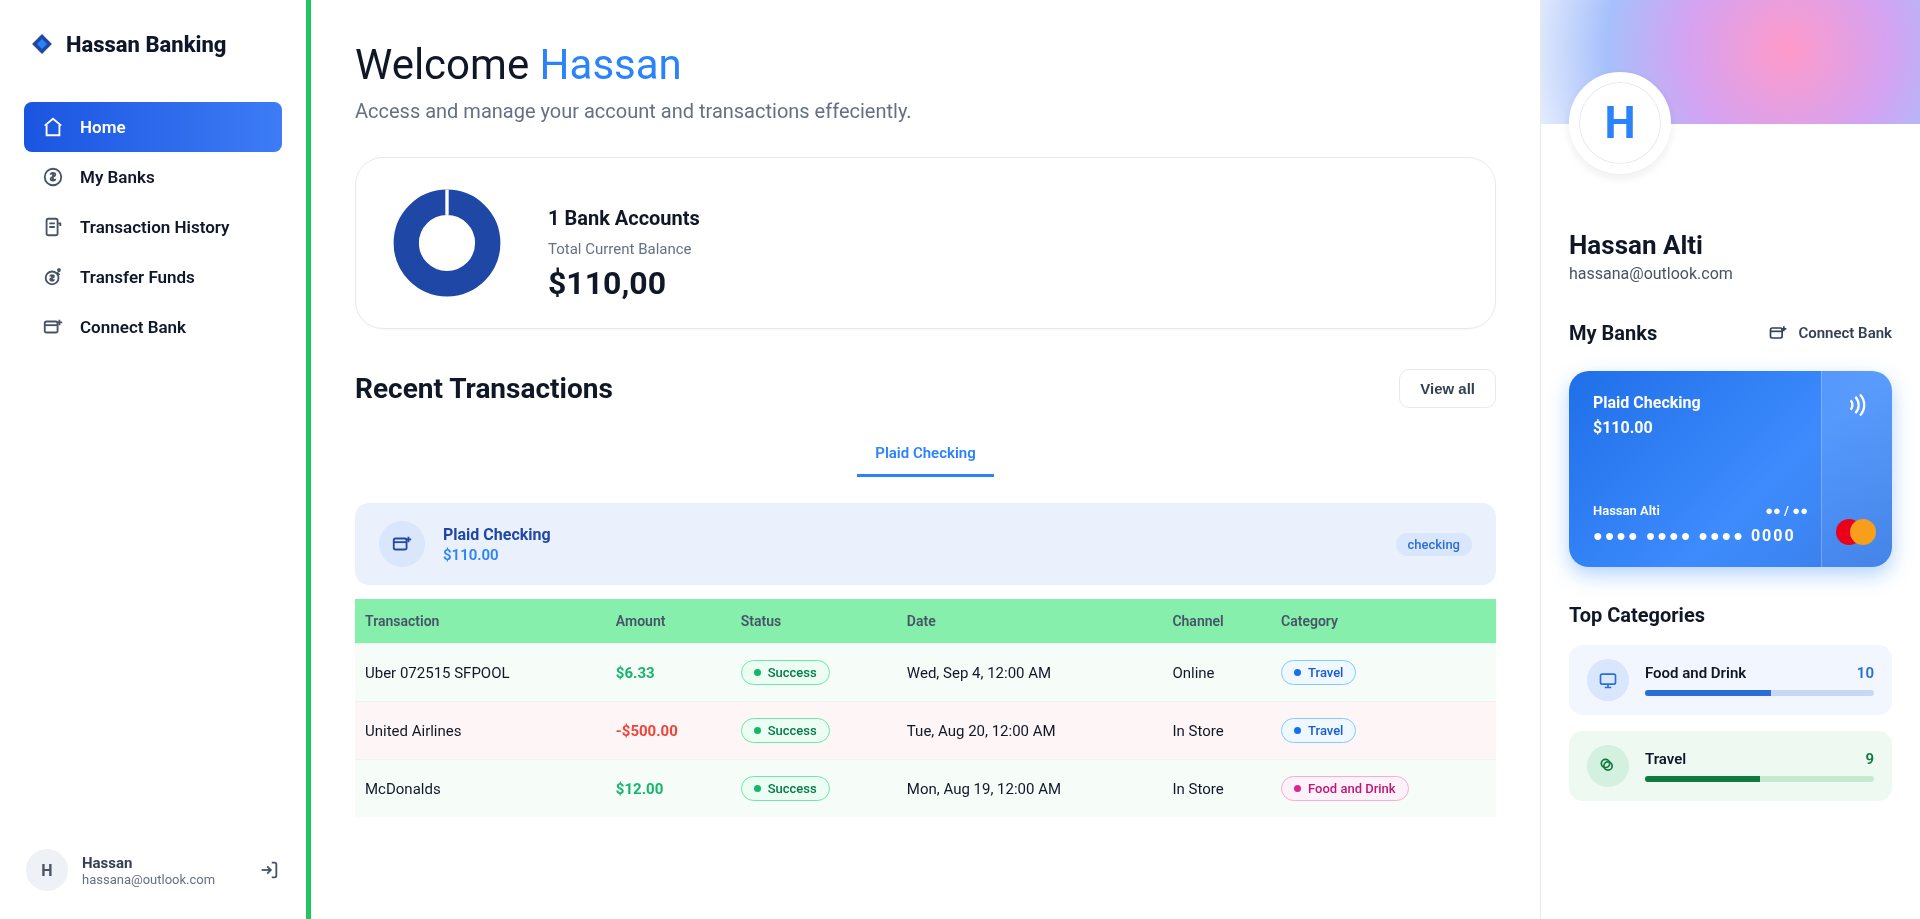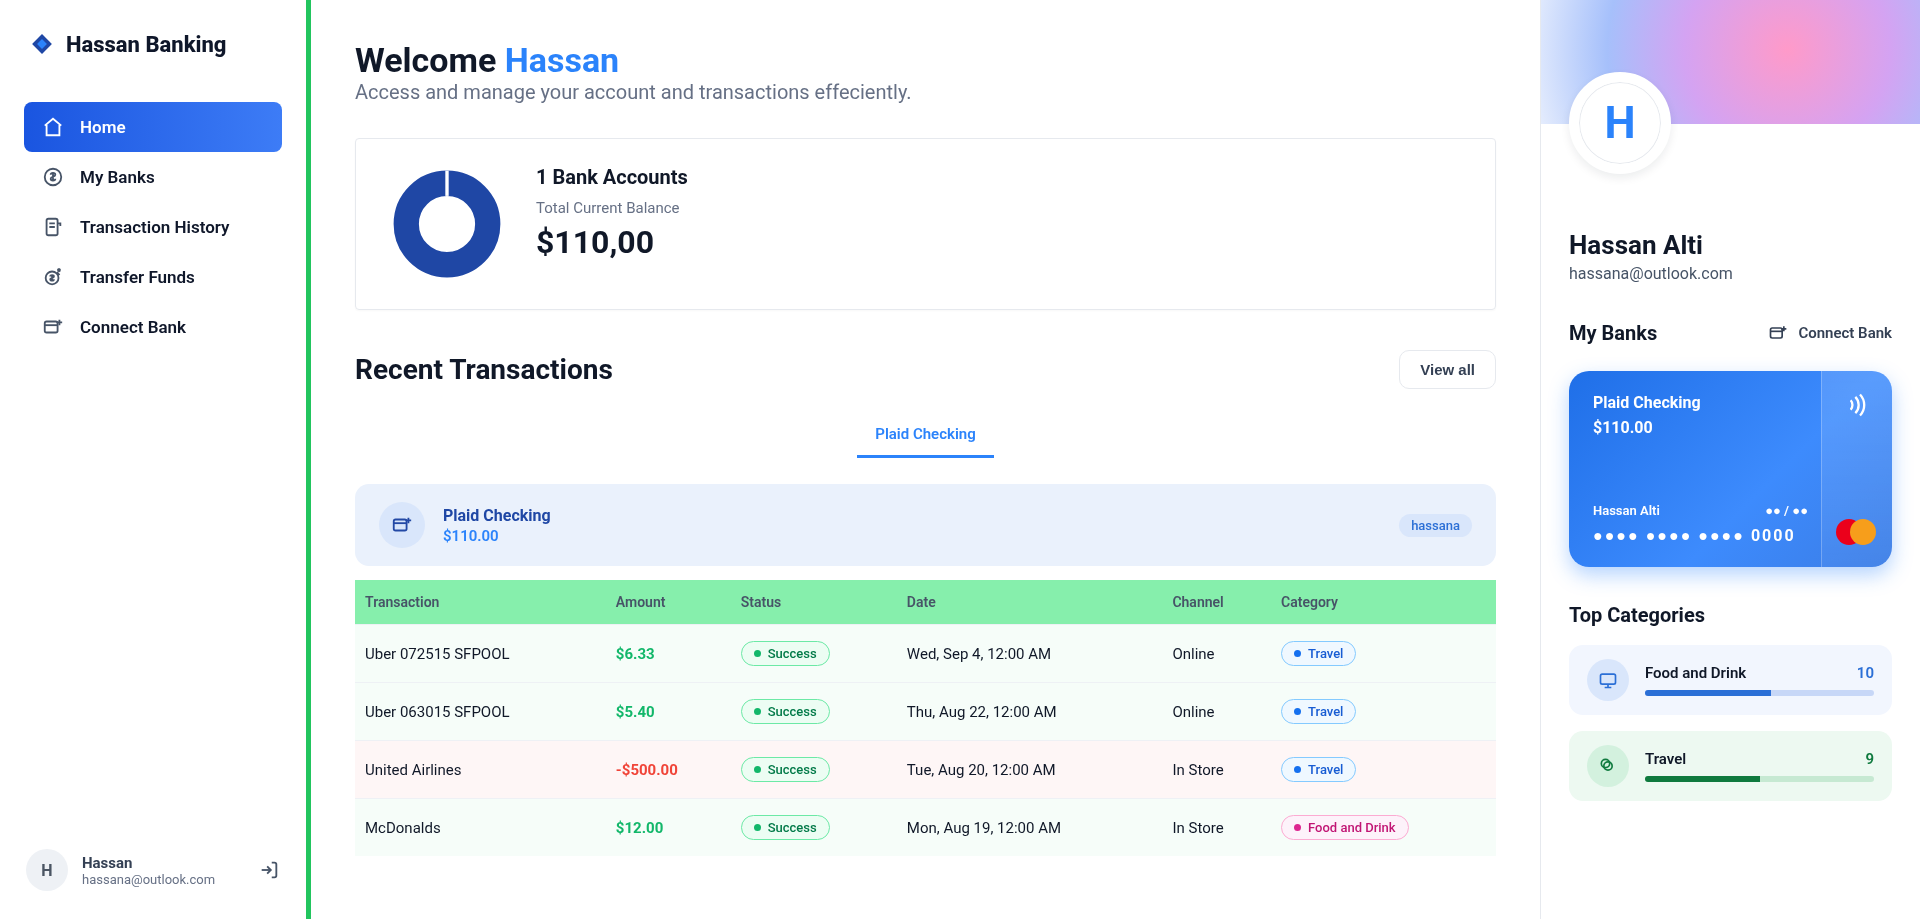--- a/index.html
+++ b/index.html
@@ -58,28 +58,28 @@
   .footer-email { font-size:13px; color:#667085; }
   .logout-icon { width:22px; height:22px; color:#475467; cursor:pointer; }
 
   
   .main {
     flex: 1;
     padding: 40px 44px;
     overflow: hidden;
   }
   .welcome {
-    font-size: 34px; font-weight: 700; 
+    font-size: 42px; font-weight: 400; margin-bottom: 10px;
   }
   .welcome .hl { color:#2b83fb; }
   .welcome-sub { color:#667085; font-size: 20px; margin-bottom: 34px; }
   .balance-card {
-    border:1px solid #e6e9ee; border-radius: 4px;
+    border:1px solid #e6e9ee; border-radius: 28px;
     padding: 26px 32px;
-    display:flex; align-items:flex-start; gap: 30px;
+    display:flex; align-items:flex-end; gap: 42px;
     box-shadow: 0 1px 2px rgba(16,24,40,0.03);
     margin-bottom: 40px;
   }
   .donut {
     width: 118px; height: 118px; position:relative;
   }
   .donut svg { width:100%; height:100%; }
   .accounts-title { font-size:20px; font-weight:700; margin-bottom:10px; }
   .balance-label { color:#667085; font-size:15px; margin-bottom:6px; }
   .balance-value { font-size:32px; font-weight:700; }
@@ -334,48 +334,40 @@
       <svg viewBox="0 0 24 24" width="22" height="22" fill="none" stroke="currentColor" stroke-width="2">
           <rect x="3" y="6" width="14" height="12" rx="2"></rect>
           <path d="M3 10h14"></path>
           <path d="M19 4v6M16 7h6"></path>
         </svg>
     </div>
     <div>
       <div class="account-panel-name">Plaid Checking</div>
       <div class="account-panel-bal">$110.00</div>
     </div>
-    <div class="account-type">hassana</div>
+    <div class="account-type">checking</div>
   </div>
 
   <table class="tx">
     <thead>
       <tr>
         <th>Transaction</th>
         <th>Amount</th>
         <th>Status</th>
         <th>Date</th>
         <th>Channel</th>
         <th>Category</th>
       </tr>
     </thead>
     <tbody id="tx-body">
         <tr class="pos">
     <td>Uber 072515 SFPOOL</td>
     <td><span class="amt-pos">$6.33</span></td>
     <td><span class="pill success"><span class="dot"></span>Success</span></td>
     <td>Wed, Sep 4, 12:00 AM</td>
-    <td>Online</td>
-    <td><span class="pill travel"><span class="dot"></span>Travel</span></td>
-        </tr>
-        <tr class="pos">
-    <td>Uber 063015 SFPOOL</td>
-    <td><span class="amt-pos">$5.40</span></td>
-    <td><span class="pill success"><span class="dot"></span>Success</span></td>
-    <td>Thu, Aug 22, 12:00 AM</td>
     <td>Online</td>
     <td><span class="pill travel"><span class="dot"></span>Travel</span></td>
         </tr>
         <tr class="neg">
     <td>United Airlines</td>
     <td><span class="amt-neg">-$500.00</span></td>
     <td><span class="pill success"><span class="dot"></span>Success</span></td>
     <td>Tue, Aug 20, 12:00 AM</td>
     <td>In Store</td>
     <td><span class="pill travel"><span class="dot"></span>Travel</span></td>

